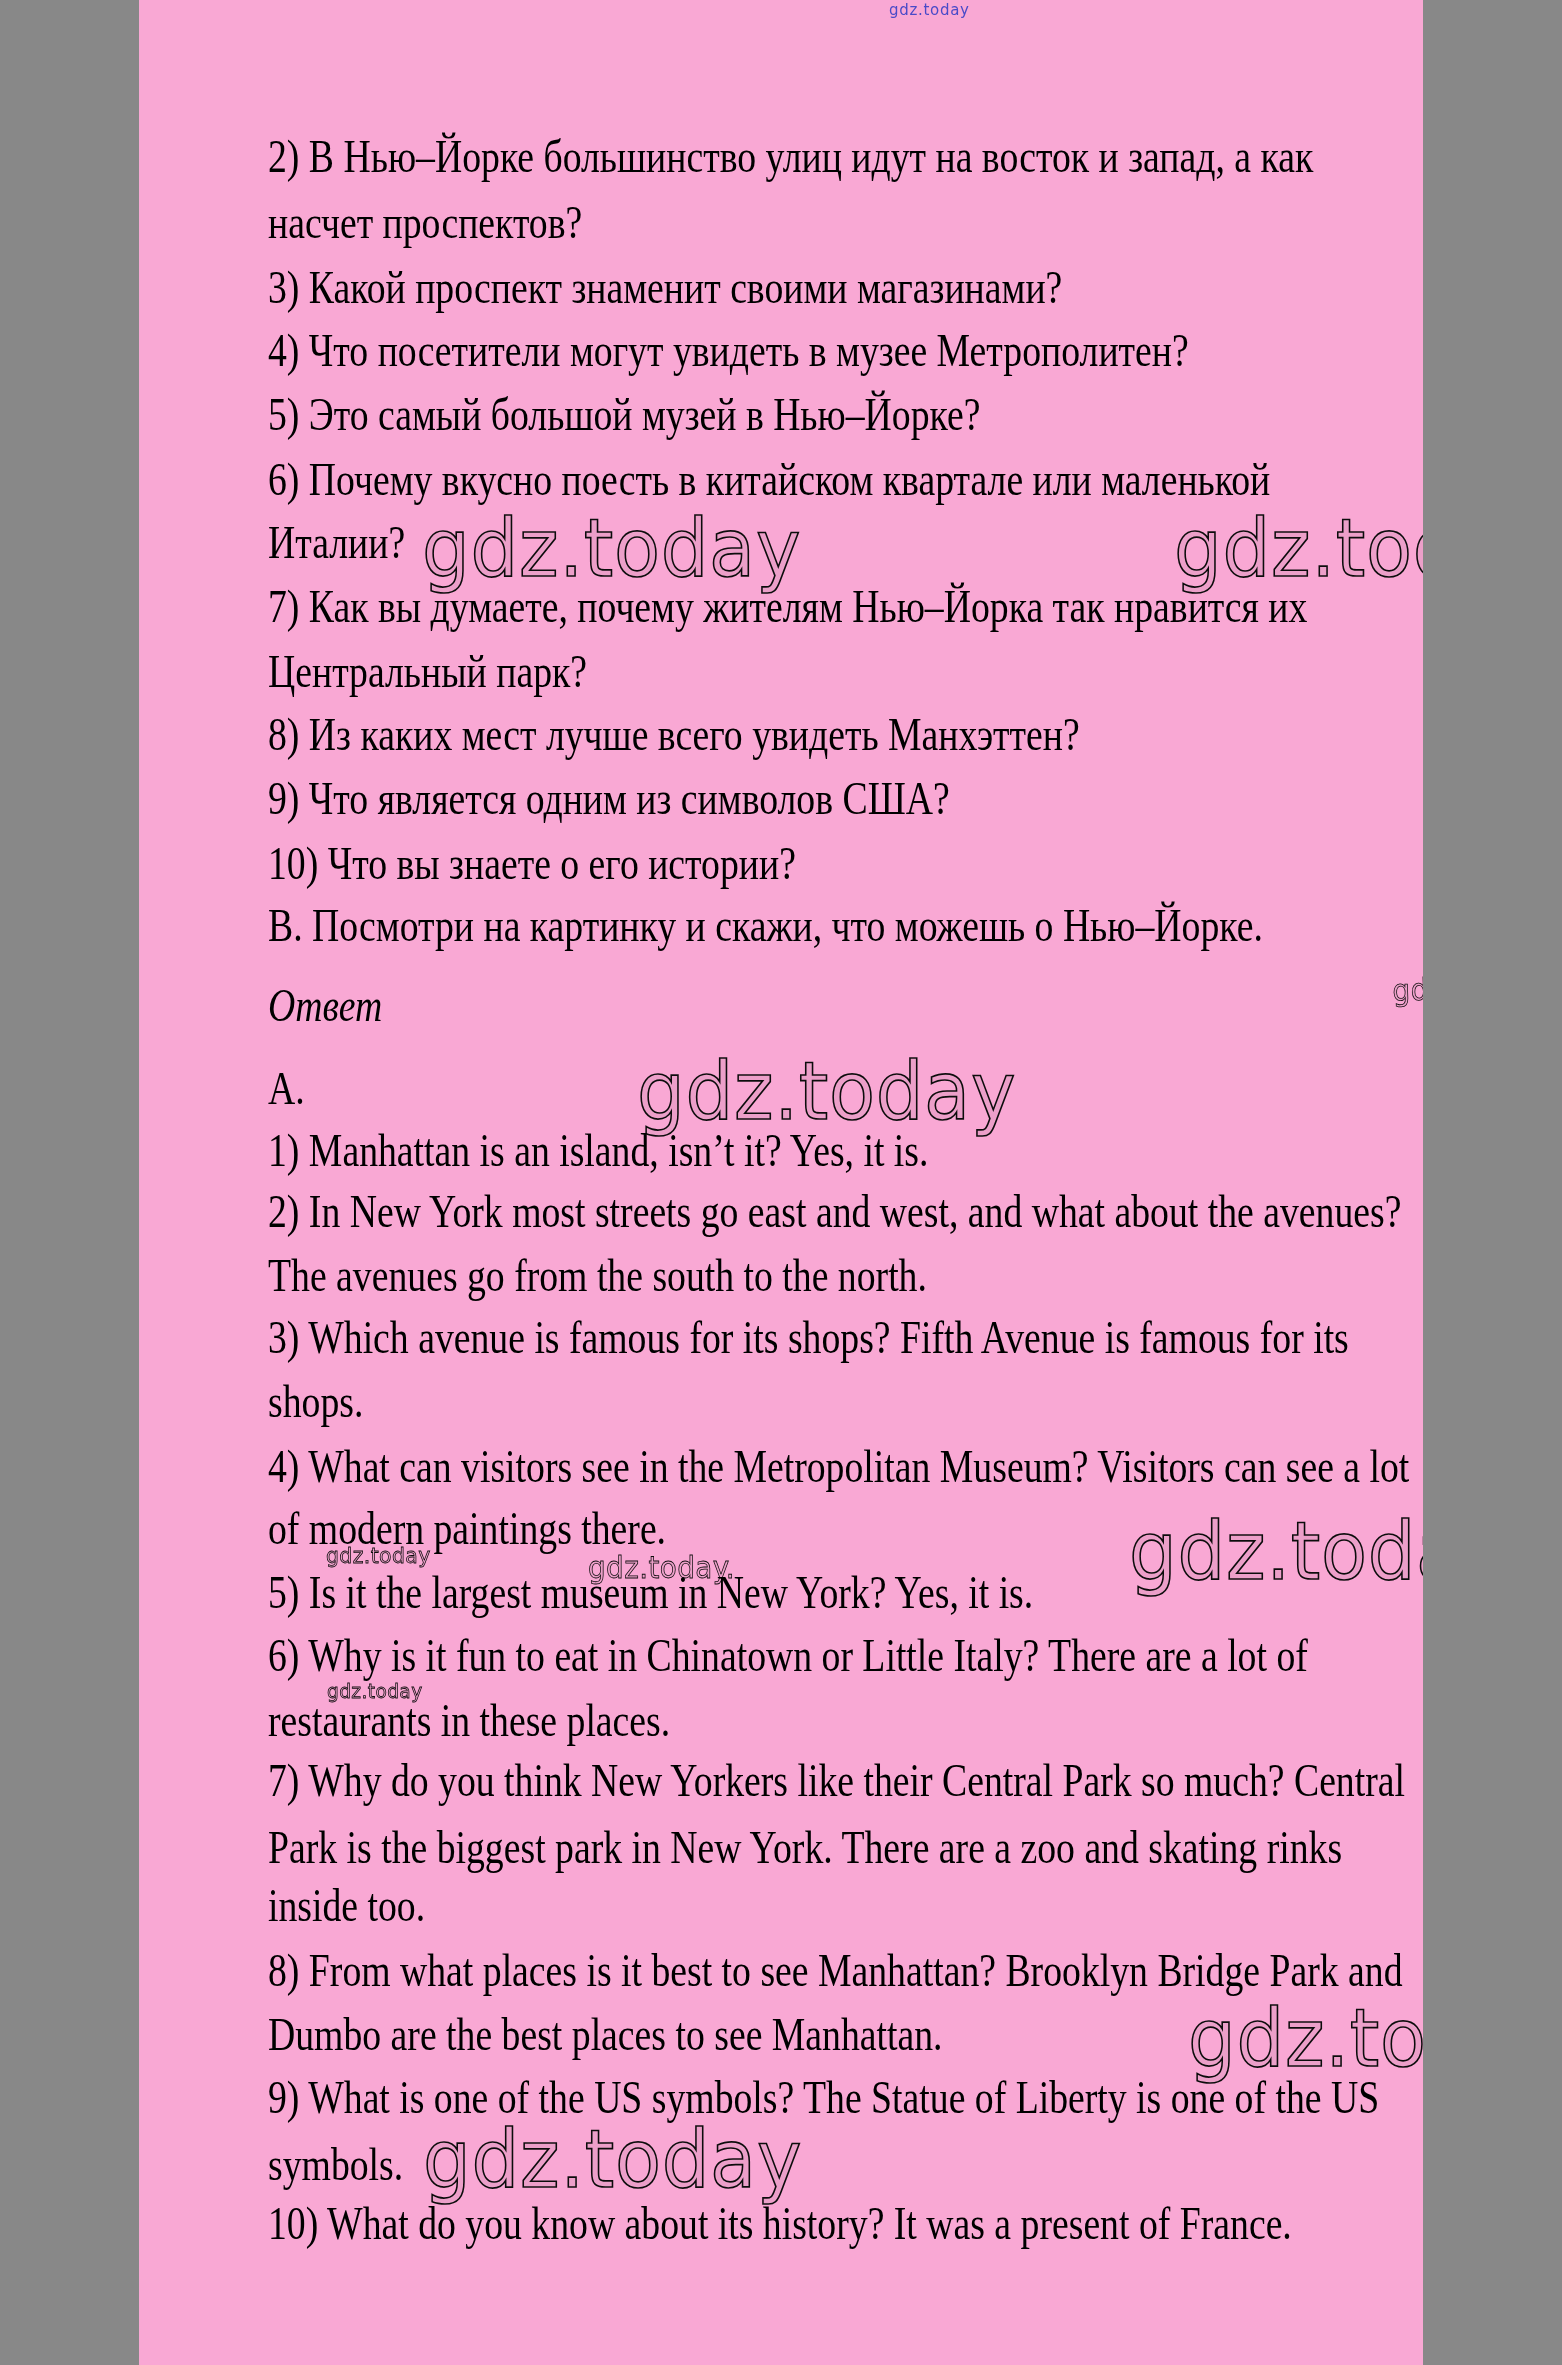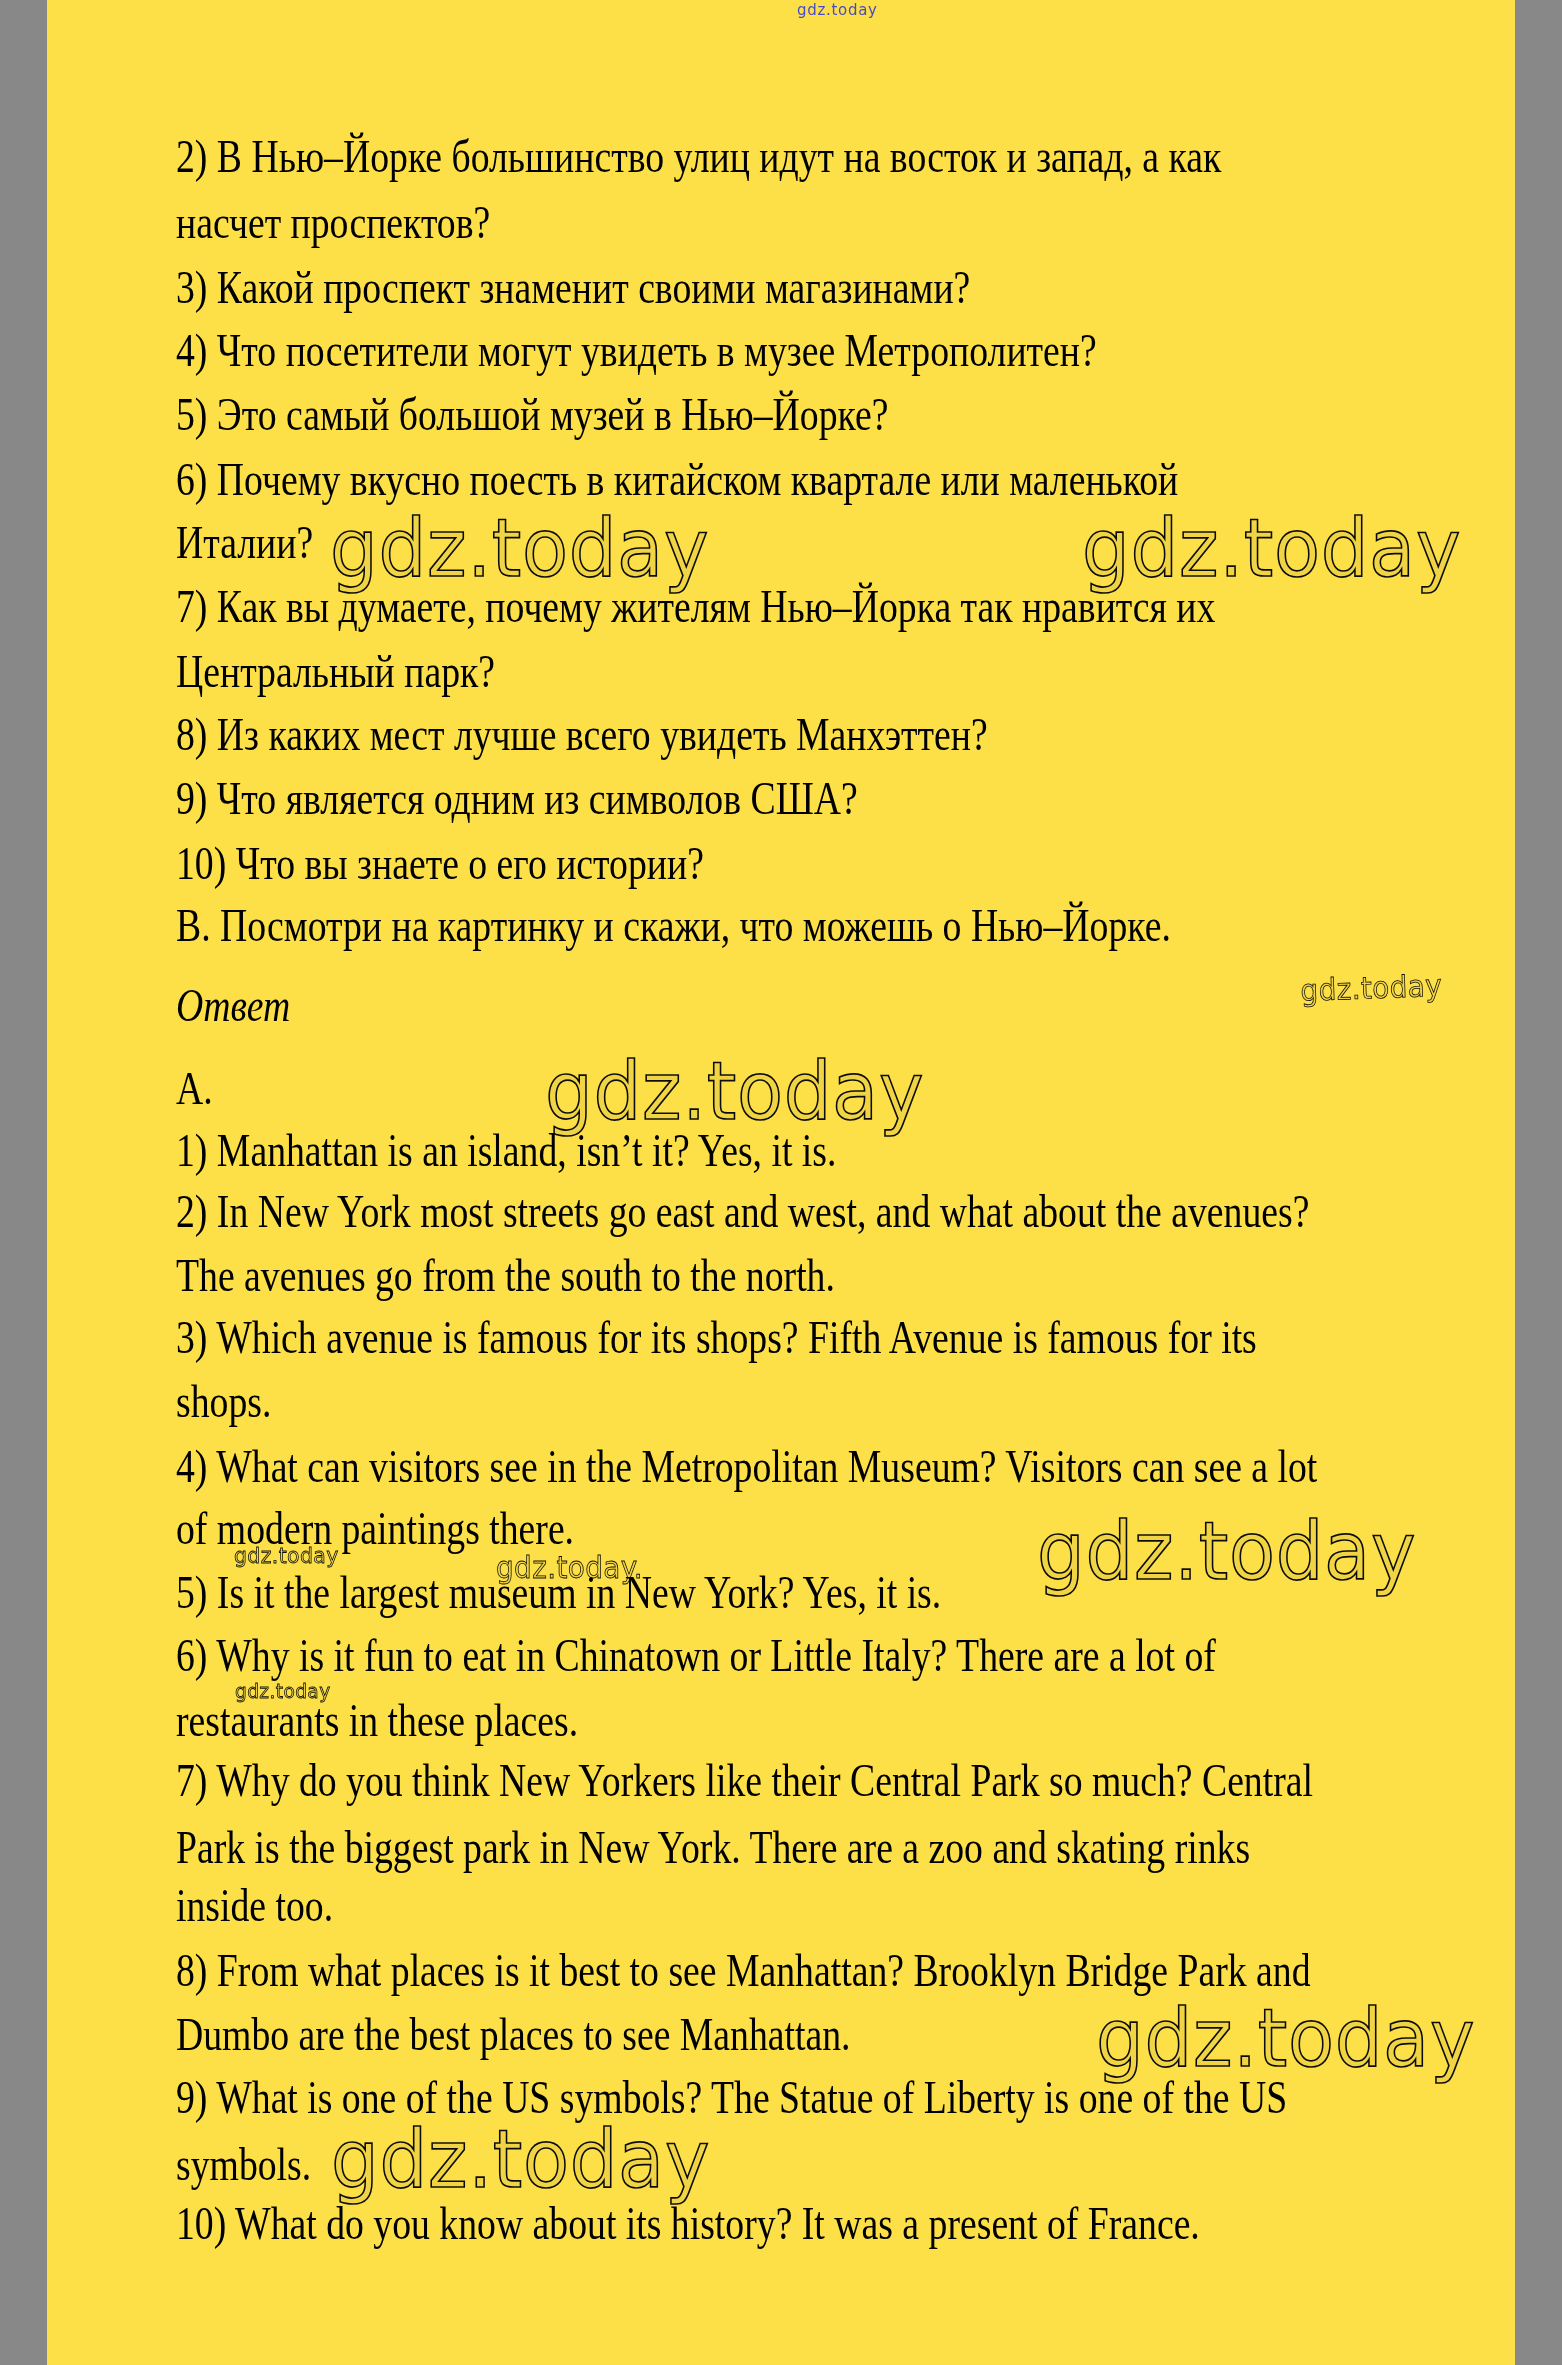--- a/index.html
+++ b/index.html
@@ -2,24 +2,24 @@
 <html style="font-size:11.6px"><head>
 <meta charset="utf-8">
 <style>
   html, body {
     margin: 0;
     padding: 0;
     background: #888;
   }
   .page {
     position: relative;
-    width: 1468px;
+    width: 1284px;
     height: 2366px;
     margin: 0 auto;
-    background: #fde047;
+    background: #f9a8d4;
     overflow: hidden;
     font-family: "Liberation Serif", "DejaVu Serif", serif;
     color: #000000;
   }
   
   .text-line {
     position: absolute;
     left: 129px;
     font-size: 46px;
     line-height: 1.05;

